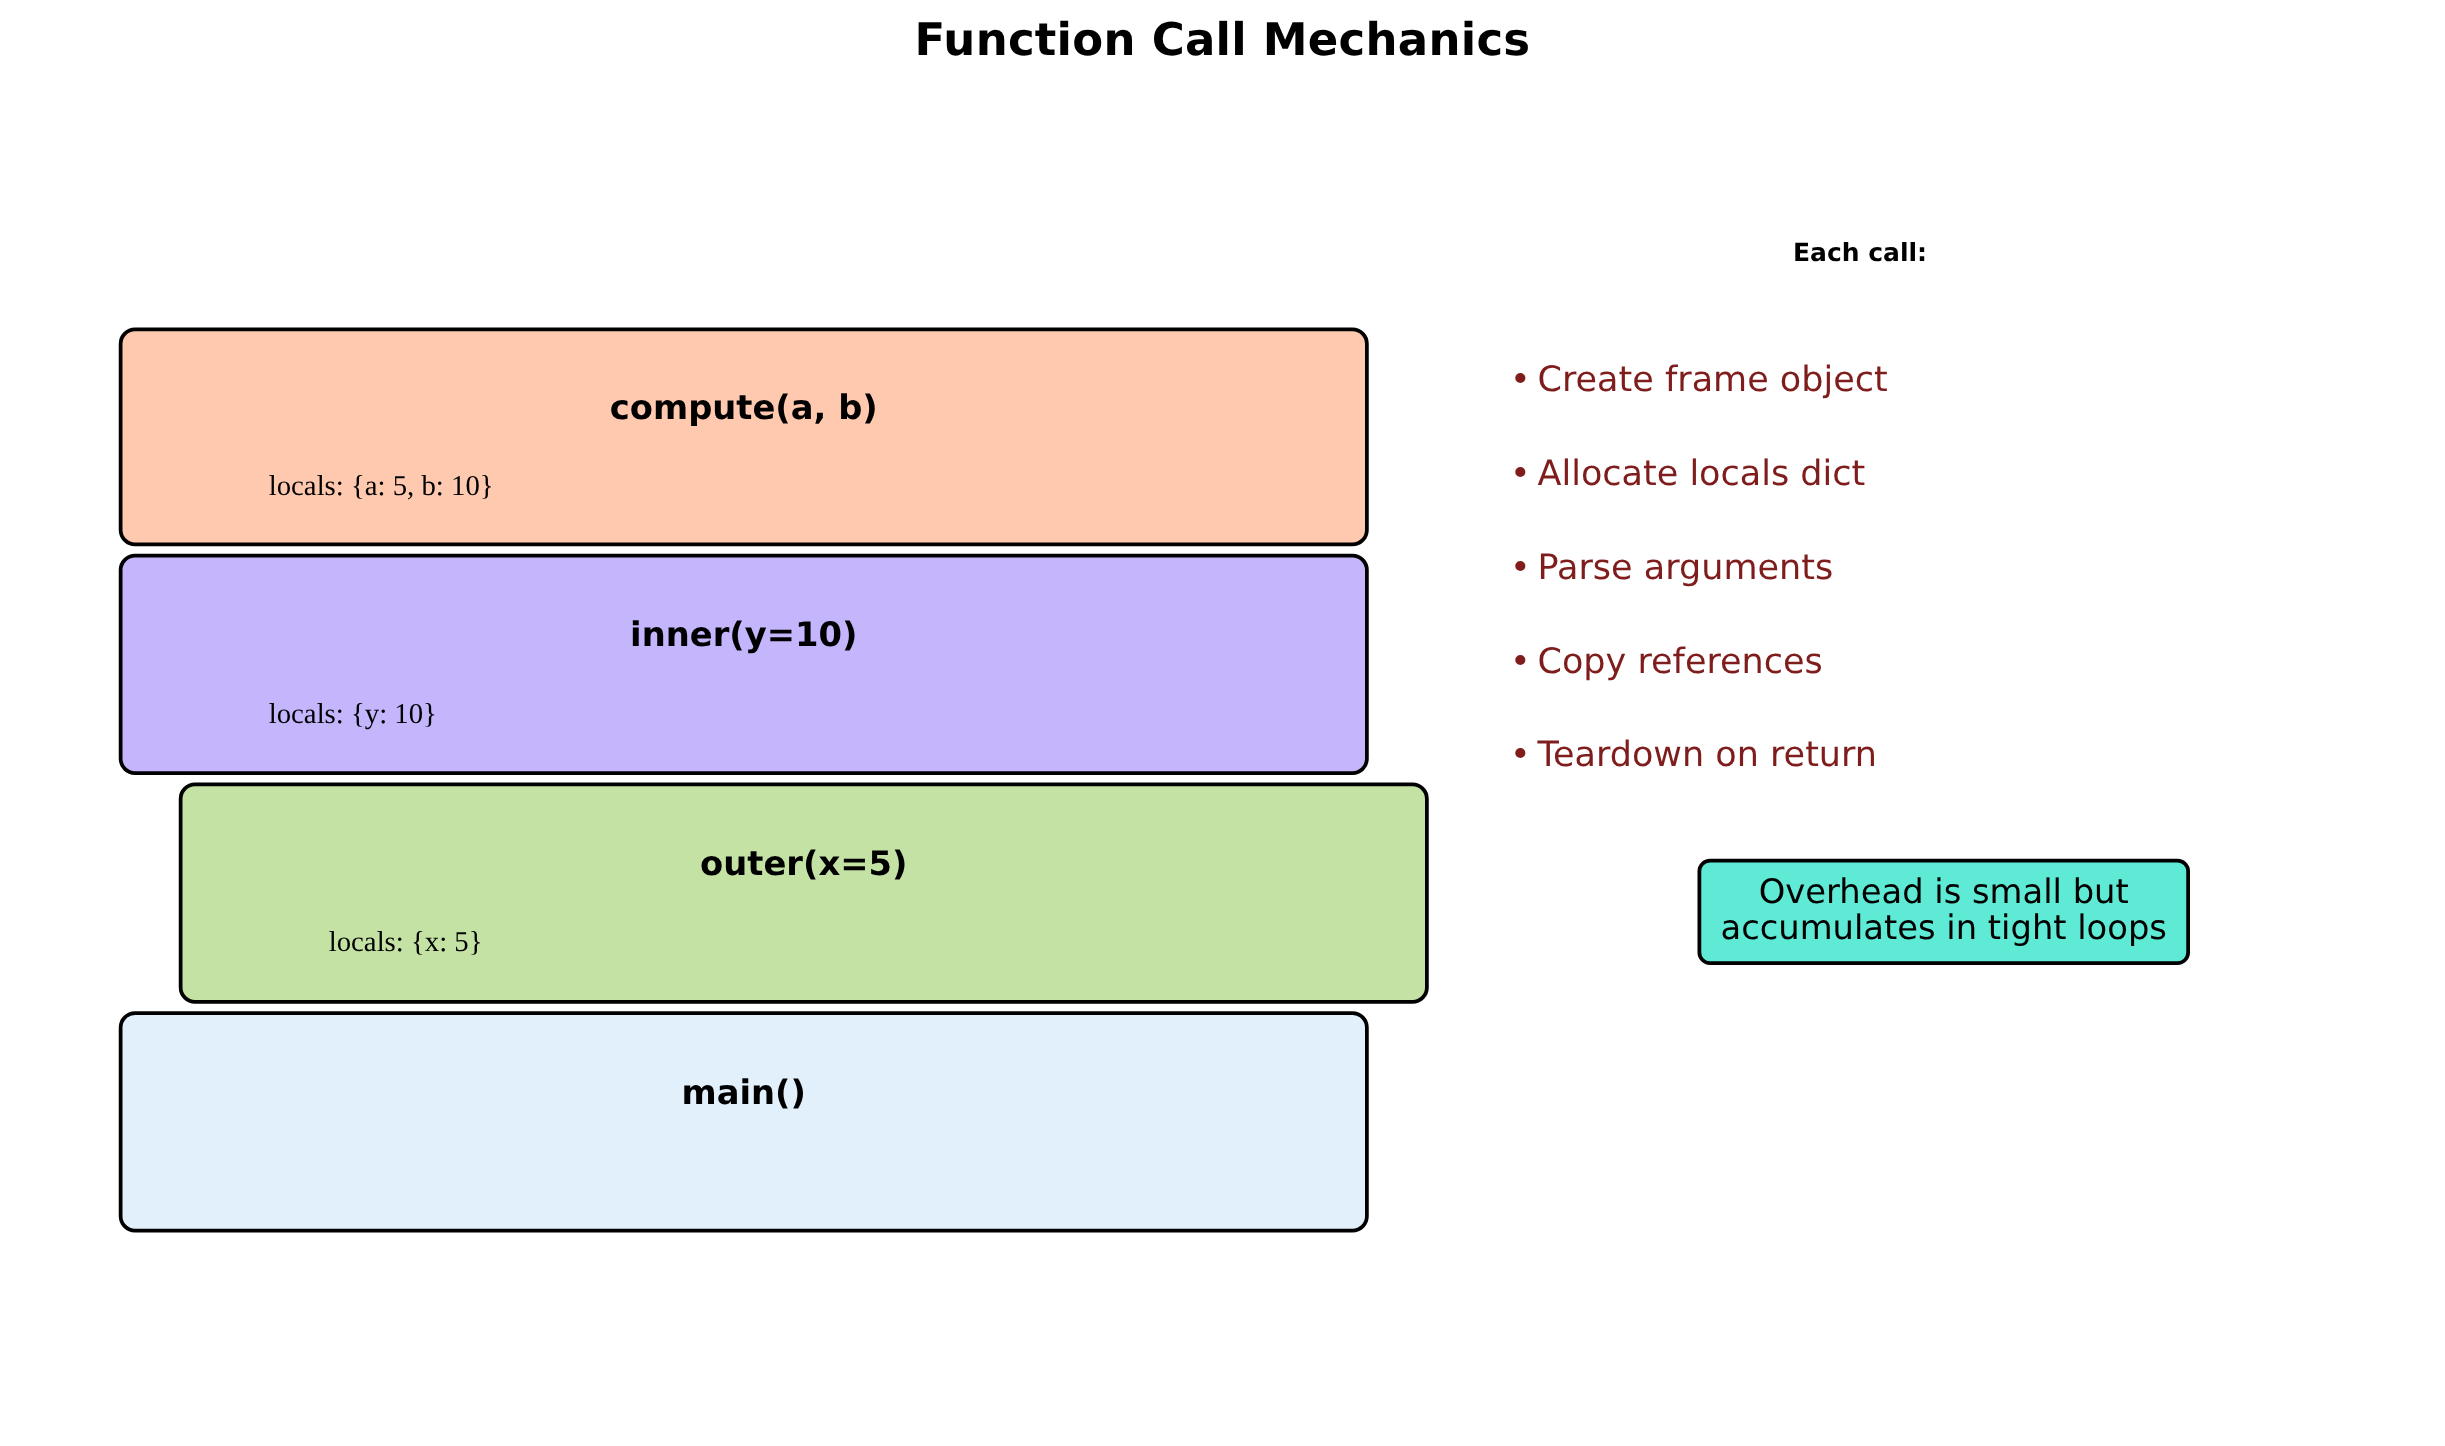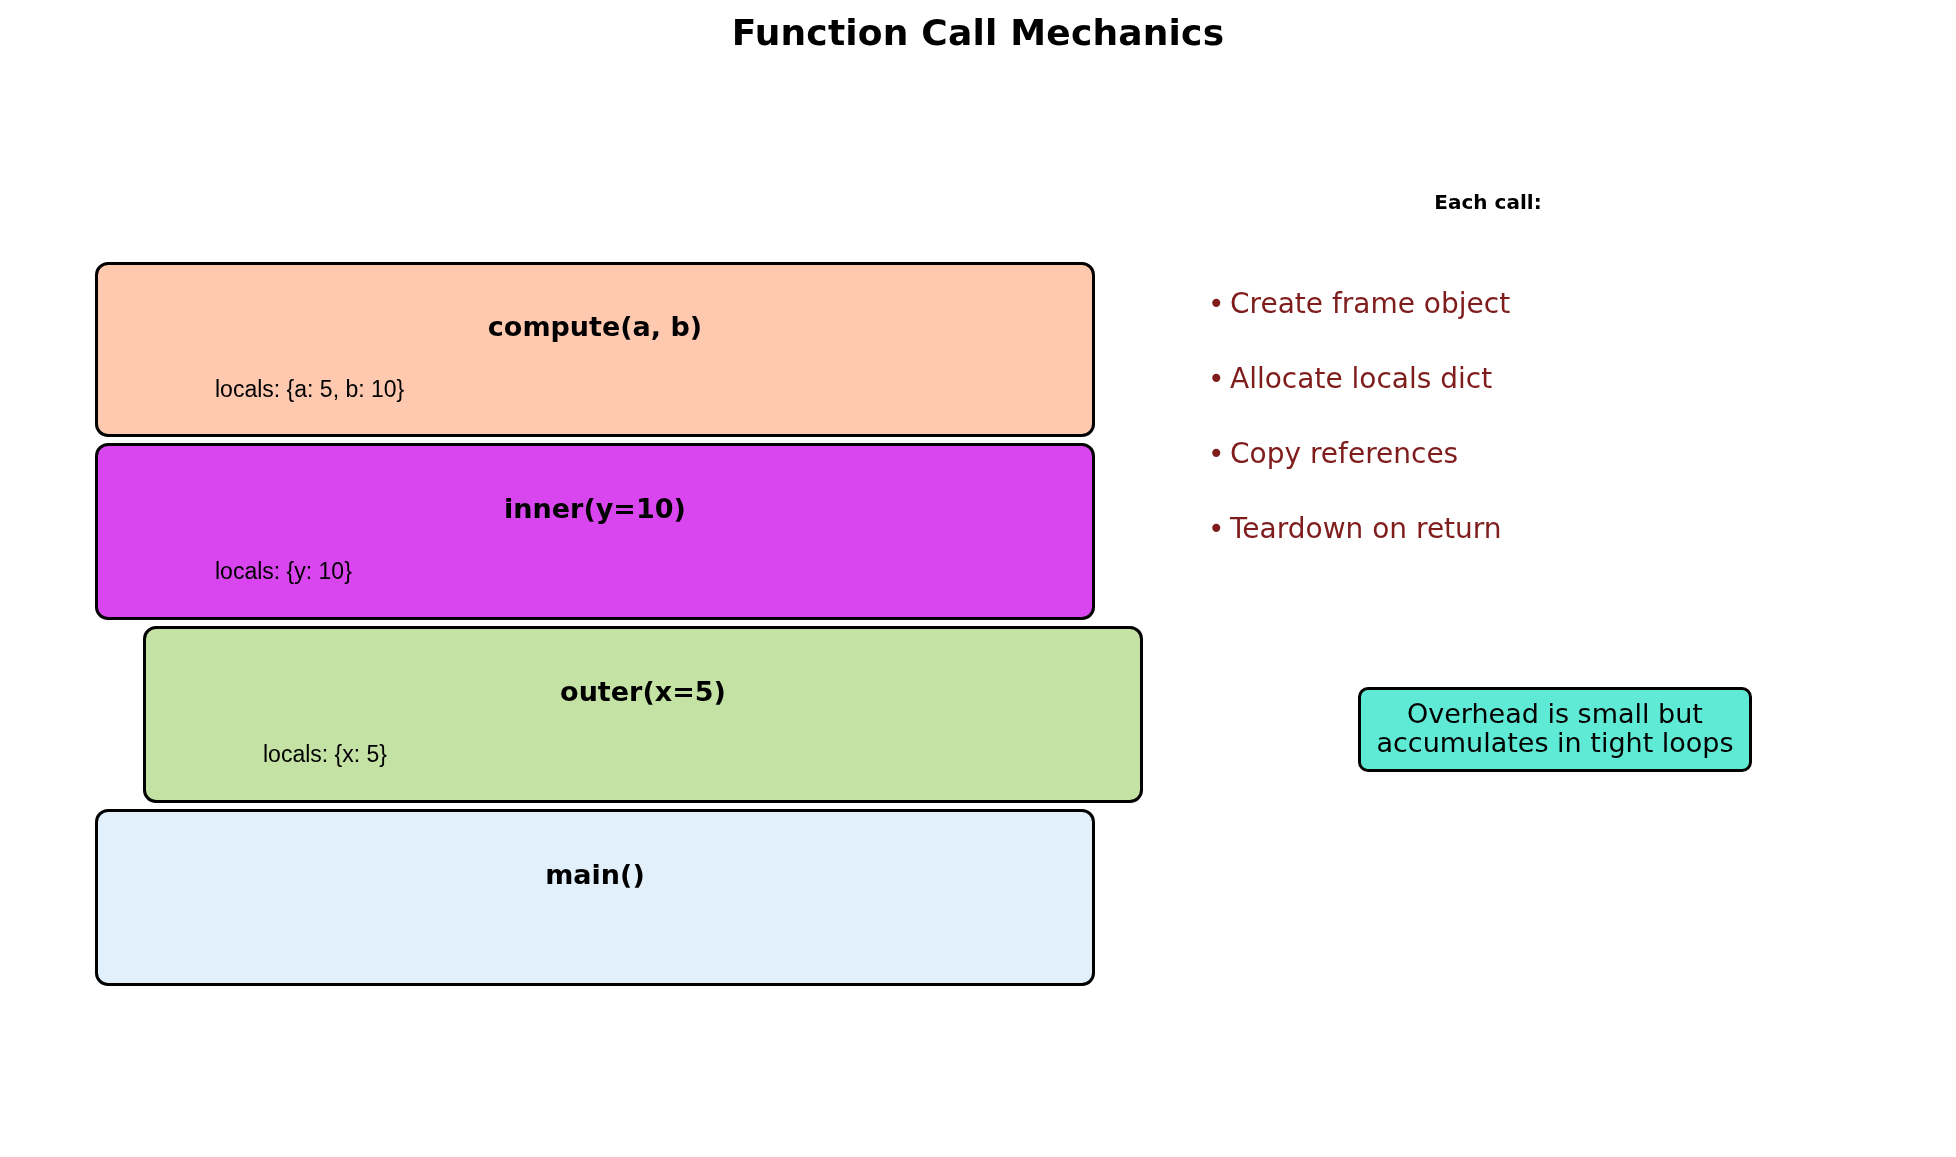--- a/index.html
+++ b/index.html
@@ -50,21 +50,21 @@
     left: 0;
     width: 100%;
     text-align: center;
     font-size: 27px;
     font-weight: bold;
     color: #000000;
     white-space: nowrap;
   }
   .frame-locals {
     position: absolute;
-    font-family: Liberation Sans, sans-serif;
+    font-family: Liberation Serif, serif;
     font-size: 23px;
     color: #000000;
     white-space: pre;
   }
 
   
   .frame-0 { height: 175px; }
   .frame-0 .frame-label  { top: 46px; }
   .frame-0 .frame-locals { left: 117px; top: 111px; }
 
@@ -131,21 +131,21 @@
 
 <div class="page-title">Function Call Mechanics</div>
 
 <div class="stack">
 
   <div class="frame frame-0" style="background: rgb(255, 201, 176);">
     <div class="frame-label">compute(a, b)</div>
     <div class="frame-locals">locals: {a: 5, b: 10}</div>
   </div>
 
-  <div class="frame frame-1" style="background: #d946ef;">
+  <div class="frame frame-1" style="background: #c4b5fd;">
     <div class="frame-label">inner(y=10)</div>
     <div class="frame-locals">locals: {y: 10}</div>
   </div>
 
   <div class="frame frame-2" style="background: rgb(196, 226, 164);">
     <div class="frame-label">outer(x=5)</div>
     <div class="frame-locals">locals: {x: 5}</div>
   </div>
 
   <div class="frame frame-3" style="background: rgb(226, 240, 252);">
@@ -159,20 +159,23 @@
 <div class="notes-list">
 
   <div class="note-item">
     <span class="note-bullet">•</span><span class="note-text">Create frame object</span>
   </div>
 
   <div class="note-item">
     <span class="note-bullet">•</span><span class="note-text">Allocate locals dict</span>
   </div>
 
+  <div class="note-item">
+    <span class="note-bullet">•</span><span class="note-text">Parse arguments</span>
+  </div>
 
   <div class="note-item">
     <span class="note-bullet">•</span><span class="note-text">Copy references</span>
   </div>
 
   <div class="note-item">
     <span class="note-bullet">•</span><span class="note-text">Teardown on return</span>
   </div>
 
 </div>

